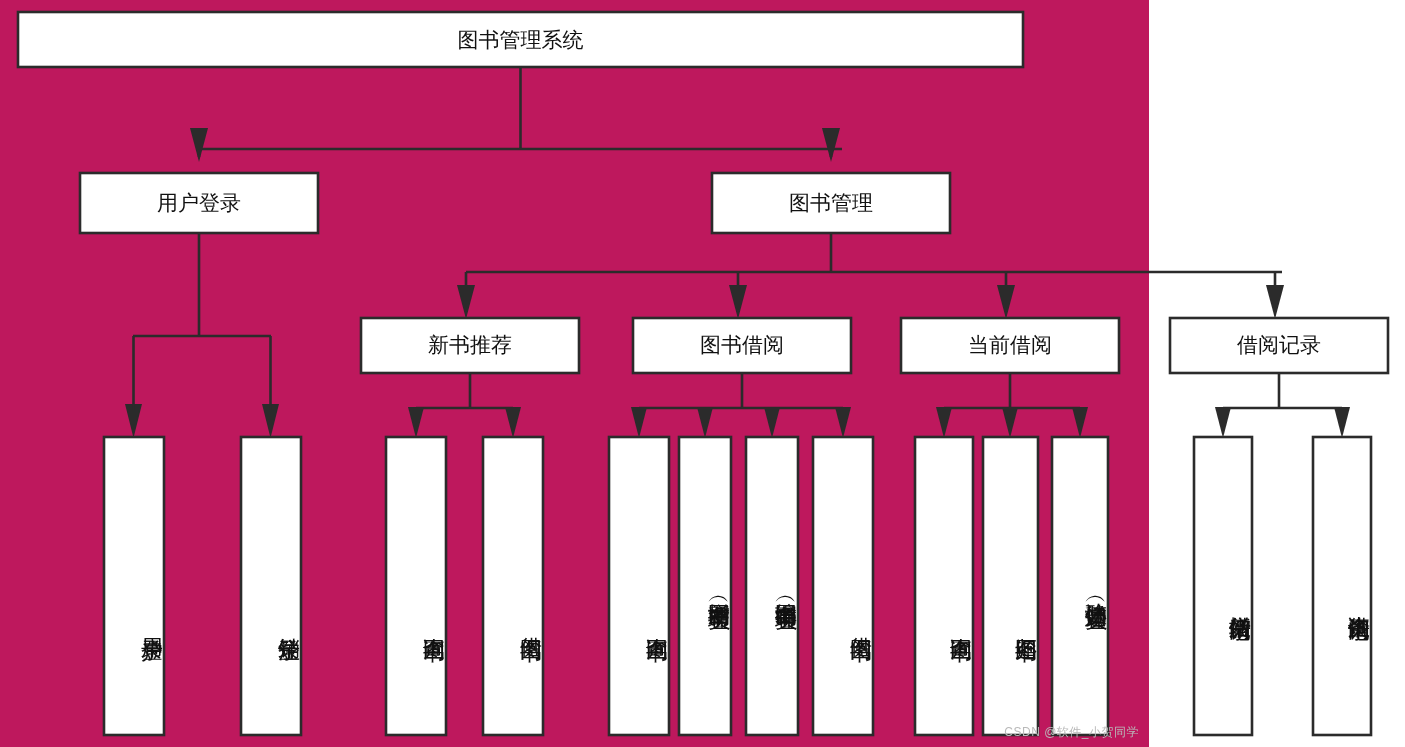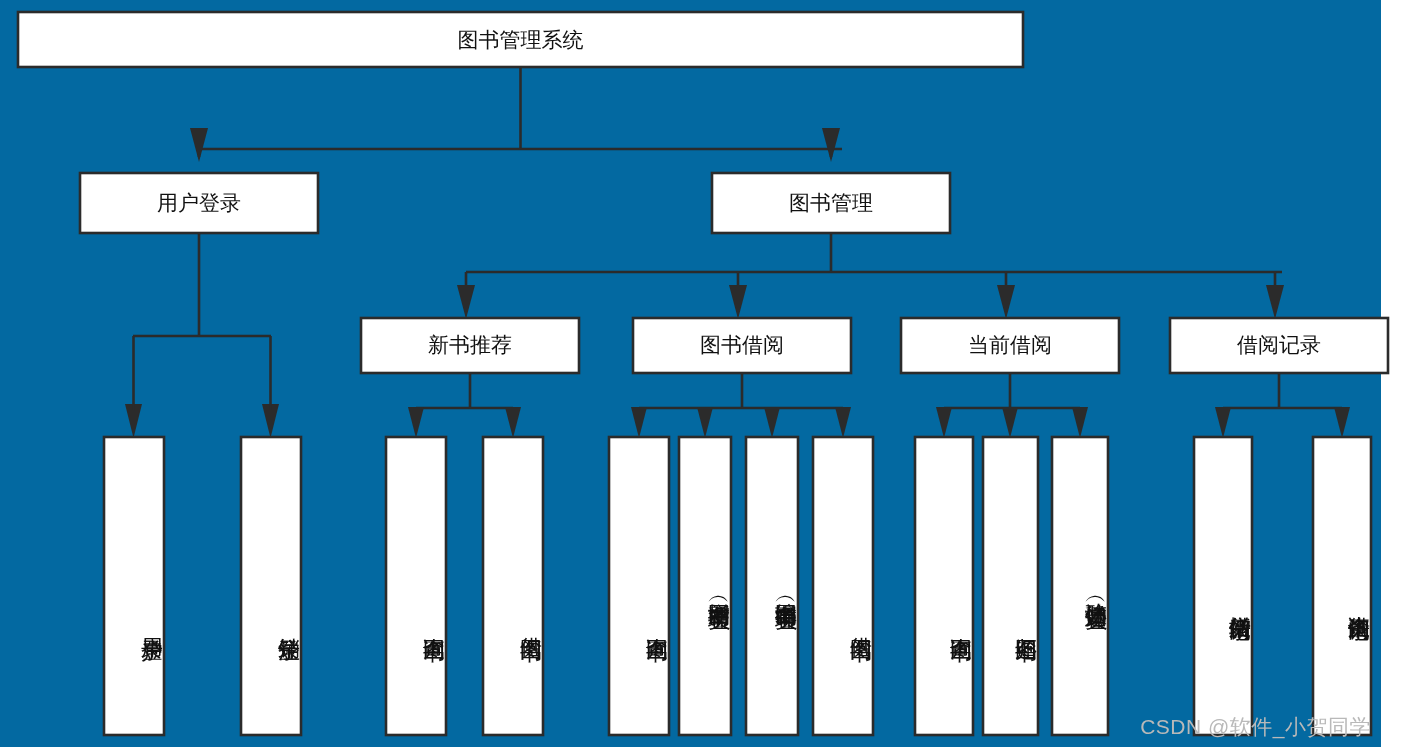--- a/index.html
+++ b/index.html
@@ -8,23 +8,23 @@
     background: #ffffff;
   }
   body {
     width: 1405px;
     height: 747px;
     font-family: "Liberation Sans", "DejaVu Sans", sans-serif;
     overflow: hidden;
   }
   #diagram-root {
     position: relative;
-    width: 1381px;
+    width: 1149px;
     height: 747px;
-    background: #0369a1;
+    background: #be185d;
   }
   svg.canvas {
     position: absolute;
     top: 0;
     left: 0;
     width: 1405px;
     height: 747px;
   }
   .node-box {
     fill: #ffffff;
@@ -61,21 +61,21 @@
     display: flex;
     align-items: flex-start;
     justify-content: center;
     pointer-events: none;
   }
   .watermark {
     position: absolute;
     right: 10px;
     bottom: 6px;
     font-family: "Liberation Sans", "DejaVu Sans", sans-serif;
-    font-size: 21px;
+    font-size: 12px;
     color: #b9b9b9;
     white-space: nowrap;
     letter-spacing: 0.5px;
   }
 </style>
 </head>
 <body>
 
 <div id="diagram-root">
 

